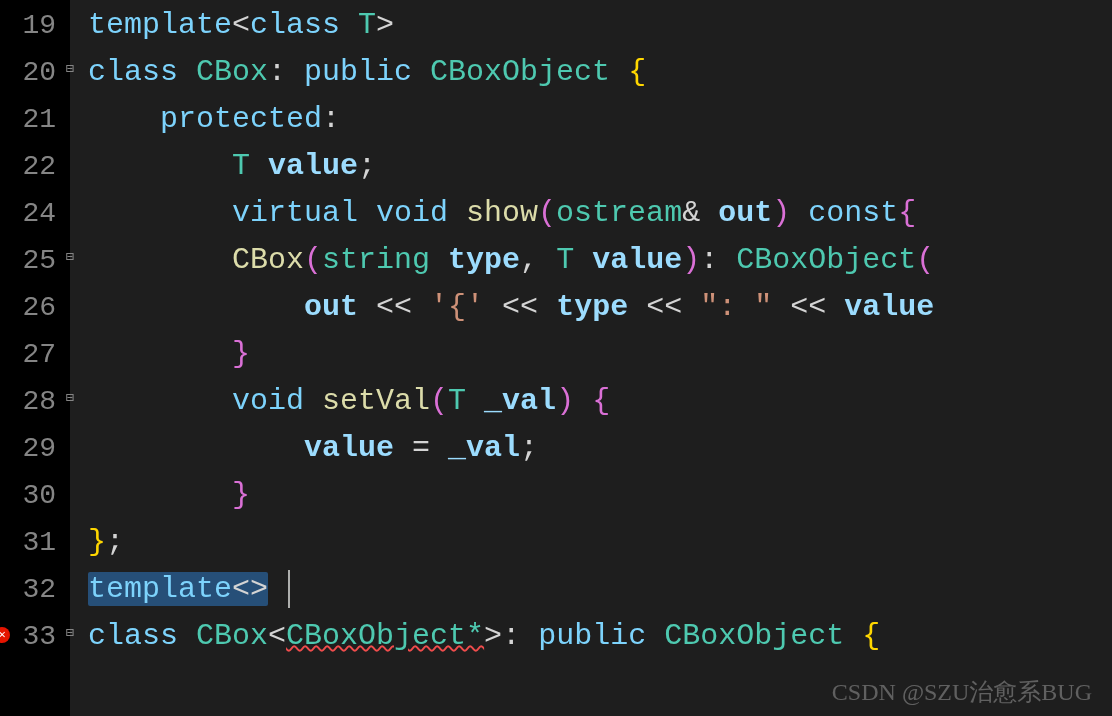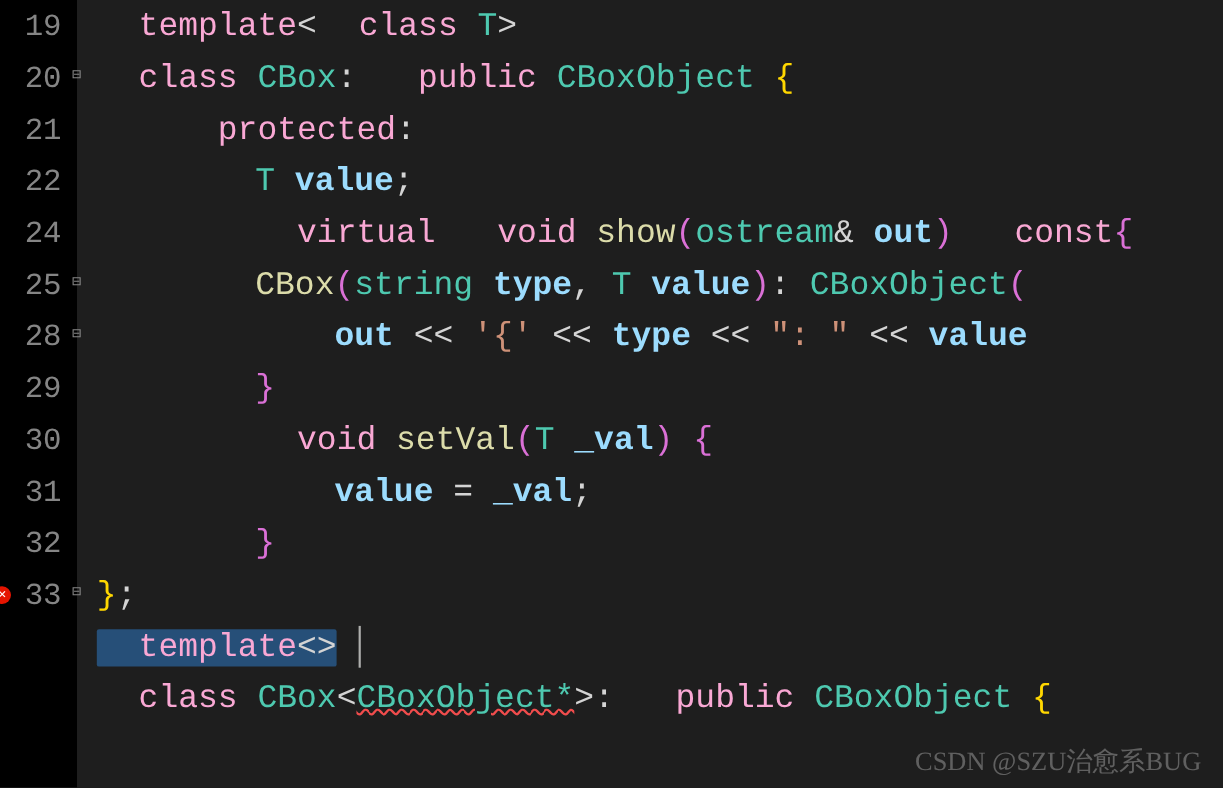--- a/index.html
+++ b/index.html
@@ -67,21 +67,21 @@
   height: 47px;
   line-height: 47px;
   white-space: pre;
   color: #d4d4d4;
   position: relative;
 }
 .selection {
   background: #264f78;
   border-radius: 2px;
 }
-.kw { color: #f9a8d4; margin-left: 38px; }
+.kw { color: #7dd3fc; }
 .type { color: #4ec9b0; }
 .func { color: #dcdcaa; }
 .ident { color: #9cdcfe; font-weight: bold; }
 .punct { color: #d4d4d4; }
 .op { color: #d4d4d4; }
 .str { color: #ce9178; }
 .brace { color: #ffd700; }
 .brace2 { color: #da70d6; }
 .squiggle {
   text-decoration: underline wavy #f14c4c;
@@ -108,20 +108,22 @@
 <body>
 
 <div class="editor">
   <div class="gutter">
     <div class="line-num">19</div>
     <div class="line-num">20<span class="fold-marker">⊟</span></div>
     <div class="line-num">21</div>
     <div class="line-num">22</div>
     <div class="line-num">24</div>
     <div class="line-num">25<span class="fold-marker">⊟</span></div>
+    <div class="line-num">26</div>
+    <div class="line-num">27</div>
     <div class="line-num">28<span class="fold-marker">⊟</span></div>
     <div class="line-num">29</div>
     <div class="line-num">30</div>
     <div class="line-num">31</div>
     <div class="line-num">32</div>
     <div class="line-num"><span class="error-marker">✕</span>33<span class="fold-marker">⊟</span></div>
   </div>
 
   <div class="code-area">
     <div class="code-line"> <span class="kw">template</span><span class="punct">&lt;</span><span class="kw">class</span><span class="type"> T</span><span class="punct">&gt;</span></div>

